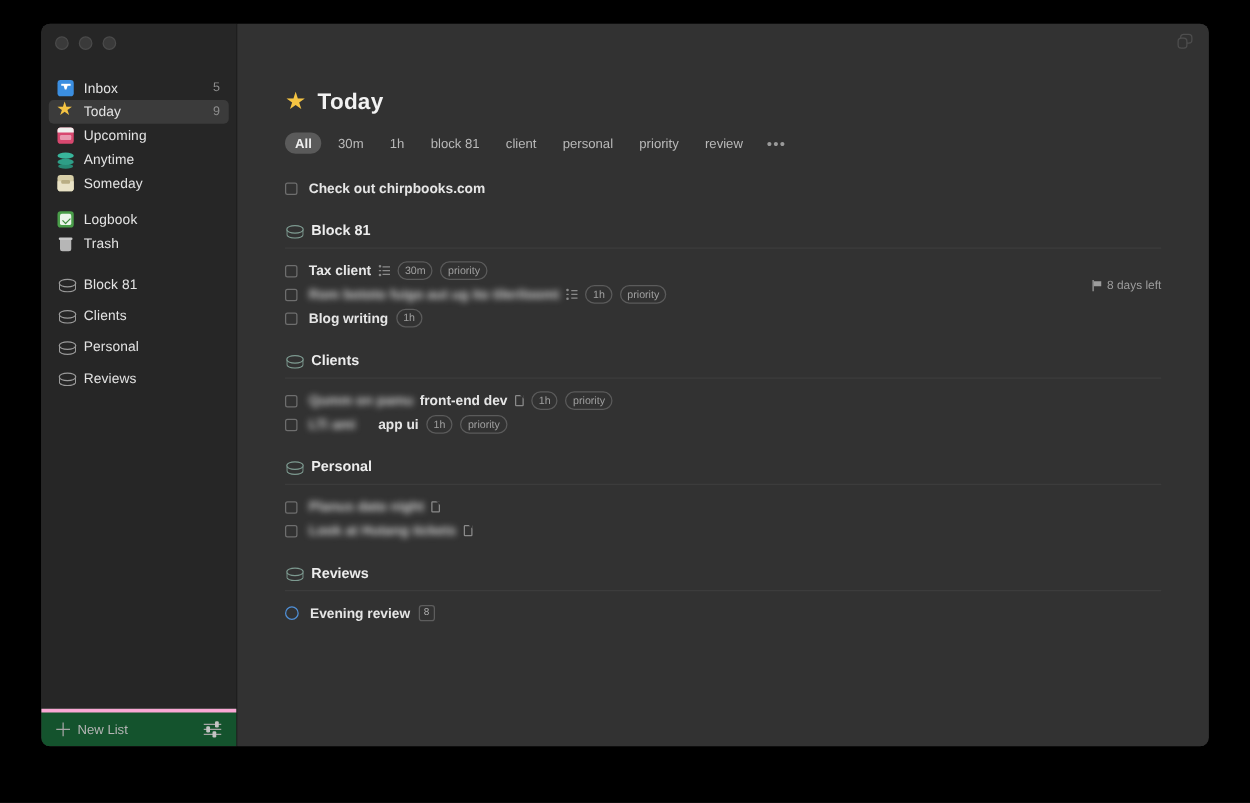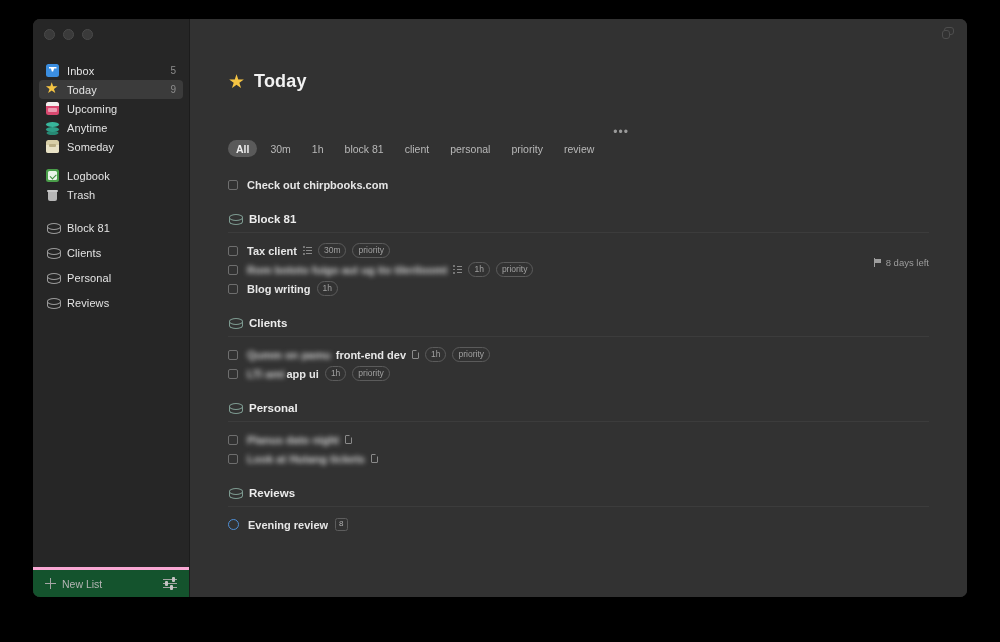--- a/index.html
+++ b/index.html
@@ -216,21 +216,21 @@
     display: flex; align-items: center; gap: 9px;
     margin-bottom: 14px;
   }
   .title-star { font-size: 19px; color:#f5c443; line-height:19px; }
   .page-title { font-size:18px; font-weight:bold; color:#f2f2f2; letter-spacing:.2px; }
 
   .chips { display:flex; align-items:center; gap:5px; margin-bottom:18px; }
   .chip {
     font-size:10.5px; color:#b9b9b9;
     padding:2.5px 8px; border-radius:9px;
-    white-space:nowrap; cursor:default;margin-top:34px;
+    white-space:nowrap; cursor:default;
   }
   .chip.active { background:#5a5a5a; color:#efefef; font-weight:bold; }
   .chip-more { font-size:12px; color:#9a9a9a; padding:0 6px; letter-spacing:1px; }
 
   
   .task {
     display:flex; align-items:center;
     height:19px; margin-bottom:0px;
     position:relative;
   }
@@ -501,21 +501,21 @@
             <span class="blur">Qumm on pamu</span>
             <span class="task-title" style="margin-left:5px;">front-end dev</span>
             <span class="mini-ic note"></span>
             <span class="pill">1h</span>
             <span class="pill">priority</span>
           </div>
 
           <div class="task">
             <span class="cbox"></span>
             <span class="blur">LTi ami</span>
-            <span class="task-title" style="margin-left:2px;">app ui</span>
+            <span class="task-title" style="margin-left:18px;">app ui</span>
             <span class="pill">1h</span>
             <span class="pill">priority</span>
           </div>
 
         </div>
       </div>
 
       <div class="group">
         <div class="group-head">
           <span class="group-ic"></span>

